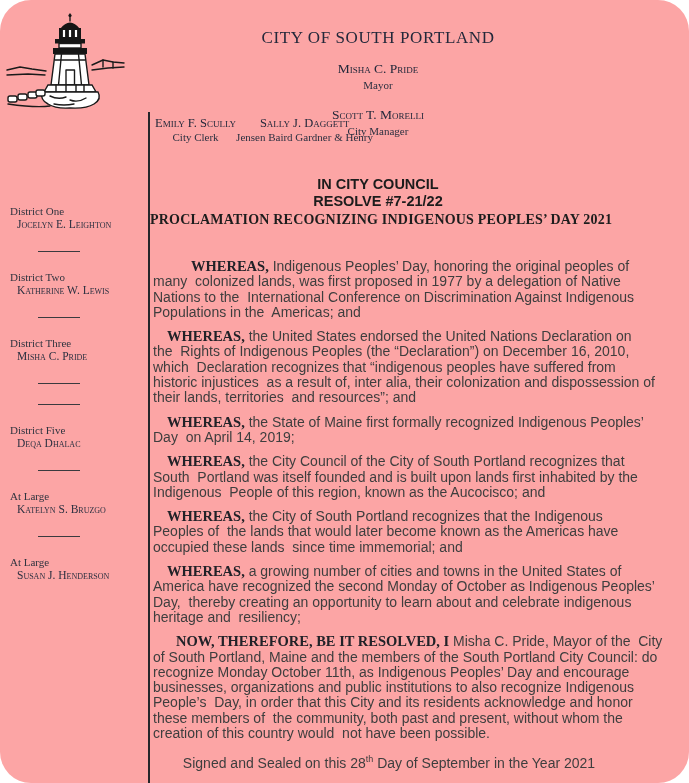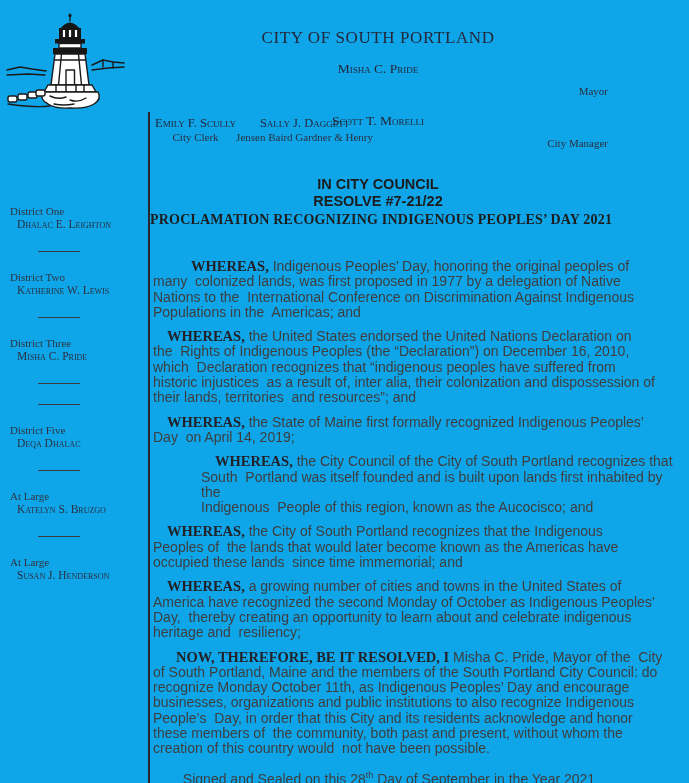--- a/index.html
+++ b/index.html
@@ -1,26 +1,26 @@
 <!DOCTYPE html>
 <html><head>
 <meta charset="utf-8">
 <style>
   html,body{margin:0;padding:0;background:#fff;}
   .page{
-    position:relative;width:689px;height:783px;background:#0ea5e9;
-    font-family:"Liberation Serif", serif;color:#2b3040;overflow:hidden;
+    position:relative;width:689px;height:783px;background:#fca5a5;
+    font-family:"Liberation Serif", serif;color:#2b3040;overflow:hidden;border-radius:31px;
   }
   
   .logo{position:absolute;left:6px;top:12px;width:120px;height:102px;}
   .vrule{position:absolute;left:148px;top:112px;width:2px;height:671px;background:#26262b;}
   .header-center{position:absolute;left:148px;top:28px;width:460px;text-align:center;}
   .city-title{font-size:17px;letter-spacing:.6px;color:#23283a;white-space:nowrap;}
   .hdr-name{font-variant:small-caps;font-size:13.5px;color:#23283a;}
-  .hdr-role{font-size:11px;color:#2b3040;margin-top:8px;text-align:right;}
+  .hdr-role{font-size:11px;color:#2b3040;margin-top:2px;}
   .mt13{margin-top:13px;} .mt9{margin-top:16px;}
   .clerk-row{position:absolute;left:155px;top:116px;right:30px;display:flex;justify-content:flex-start;}
   .clerk-block{text-align:center;}
   .clerk-name{font-variant:small-caps;font-size:12.5px;color:#23283a;}
   .clerk-role{font-size:11px;color:#2b3040;}
   
   .sidebar{position:absolute;left:10px;top:205px;width:134px;}
   .sb-district{font-size:11px;line-height:13px;color:#30343f;}
   .sb-name{font-variant:small-caps;font-size:11.5px;line-height:13px;padding-left:7px;color:#2b3040;white-space:nowrap;}
   .sb-divider{width:42px;border:0;border-top:1.4px solid #3a3a3e;margin:20px 0 19px 28px;}
@@ -100,21 +100,21 @@
     </div>
     <div class="clerk-block">
       <div class="clerk-name">Sally J. Daggett</div>
       <div class="clerk-role">Jensen Baird Gardner &amp; Henry</div>
     </div>
   </div>
 
   <div class="sidebar" id="sidebar-list">
       <div>
         <div class="sb-district">District One</div>
-        <div class="sb-name">Dhalac E. Leighton</div>
+        <div class="sb-name">Jocelyn E. Leighton</div>
       </div>
       <div class="sb-divider"></div>
       <div>
         <div class="sb-district">District Two</div>
         <div class="sb-name">Katherine W. Lewis</div>
       </div>
       <div class="sb-divider"></div>
       <div>
         <div class="sb-district">District Three</div>
         <div class="sb-name">Misha C. Pride</div>
@@ -149,21 +149,21 @@
 many  colonized lands, was first proposed in 1977 by a delegation of Native
 Nations to the  International Conference on Discrimination Against Indigenous
 Populations in the  Americas; and</span></p>
         <p class="doc-par" style="text-indent: 14px;"><b class="par-lead">WHEREAS,</b><span> the United States endorsed the United Nations Declaration on
 the  Rights of Indigenous Peoples (the “Declaration”) on December 16, 2010,
 which  Declaration recognizes that “indigenous peoples have suffered from
 historic injustices  as a result of, inter alia, their colonization and dispossession of
 their lands, territories  and resources”; and</span></p>
         <p class="doc-par" style="text-indent: 14px;"><b class="par-lead">WHEREAS,</b><span> the State of Maine first formally recognized Indigenous Peoples’
 Day  on April 14, 2019;</span></p>
-        <p class="doc-par" style="text-indent: 14px; margin-left: 48px;"><b class="par-lead">WHEREAS,</b><span> the City Council of the City of South Portland recognizes that
+        <p class="doc-par" style="text-indent: 14px;"><b class="par-lead">WHEREAS,</b><span> the City Council of the City of South Portland recognizes that
 South  Portland was itself founded and is built upon lands first inhabited by the
 Indigenous  People of this region, known as the Aucocisco; and</span></p>
         <p class="doc-par" style="text-indent: 14px;"><b class="par-lead">WHEREAS,</b><span> the City of South Portland recognizes that the Indigenous
 Peoples of  the lands that would later become known as the Americas have
 occupied these lands  since time immemorial; and</span></p>
         <p class="doc-par" style="text-indent: 14px;"><b class="par-lead">WHEREAS,</b><span> a growing number of cities and towns in the United States of
 America have recognized the second Monday of October as Indigenous Peoples’
 Day,  thereby creating an opportunity to learn about and celebrate indigenous
 heritage and  resiliency;</span></p>
         <p class="doc-par" style="text-indent: 23px;"><b class="par-lead">NOW, THEREFORE, BE IT RESOLVED, I</b><span> Misha C. Pride, Mayor of the  City

